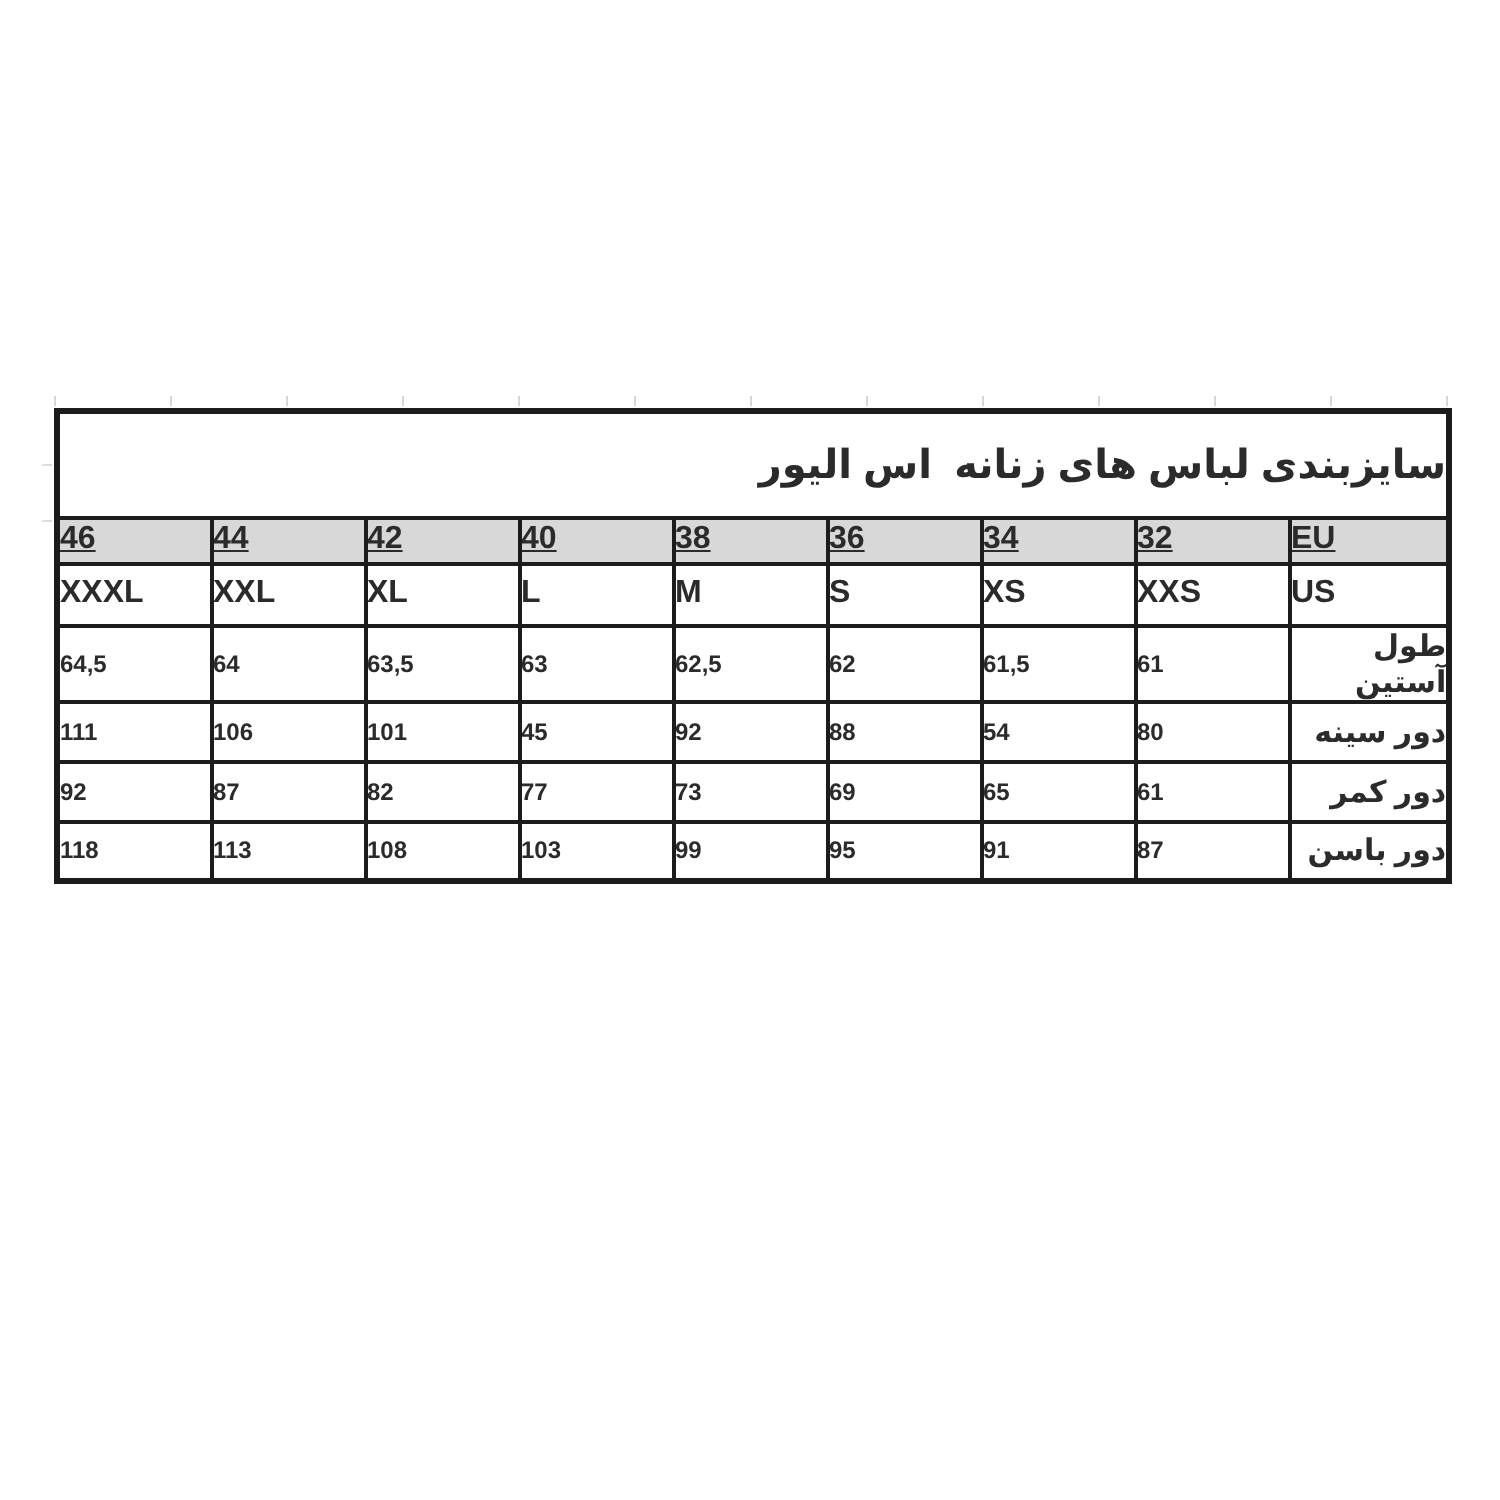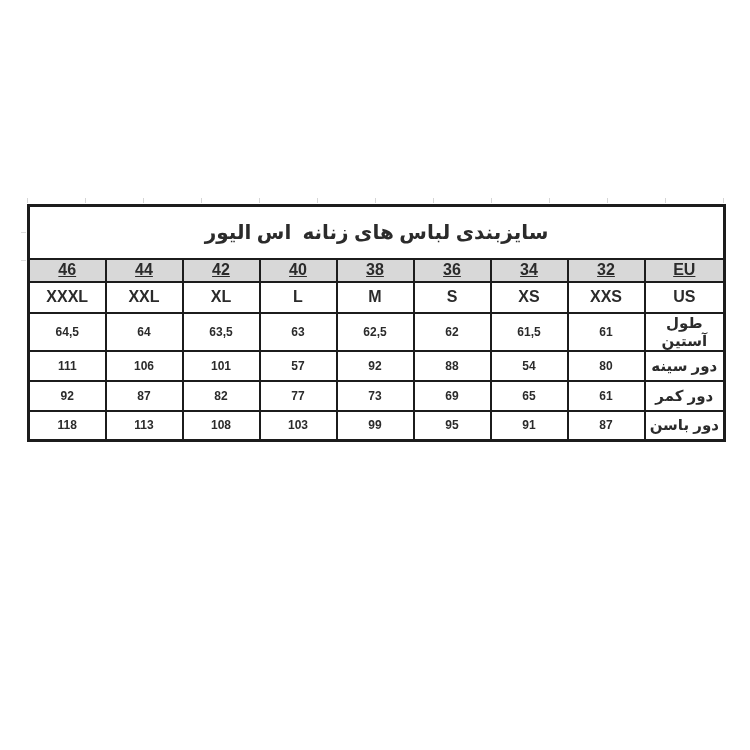--- a/index.html
+++ b/index.html
@@ -27,21 +27,20 @@
     position:absolute;
     left:27px;top:204px;
     width:696px;
     border-collapse:collapse;
     table-layout:fixed;
     border:3px solid var(--border);
     color:var(--text);
   }
   table.size-table td{
     border:2px solid var(--border);
-    text-align:center;
     vertical-align:middle;
     padding:0;
     overflow:hidden;
   }
   .row-title td{
     height:53px;
     font-size:20px;
     font-weight:bold;
     white-space:pre;
   }
@@ -131,21 +130,21 @@
         <td class="val">62,5</td>
         <td class="val">62</td>
         <td class="val">61,5</td>
         <td class="val">61</td>
         <td class="plabel" dir="rtl">طول آستین</td>
       </tr>
       <tr class="data-row">
         <td class="val">111</td>
         <td class="val">106</td>
         <td class="val">101</td>
-        <td class="val">57</td>
+        <td class="val">45</td>
         <td class="val">92</td>
         <td class="val">88</td>
         <td class="val">54</td>
         <td class="val">80</td>
         <td class="plabel" dir="rtl">دور سینه</td>
       </tr>
       <tr class="data-row">
         <td class="val">92</td>
         <td class="val">87</td>
         <td class="val">82</td>

